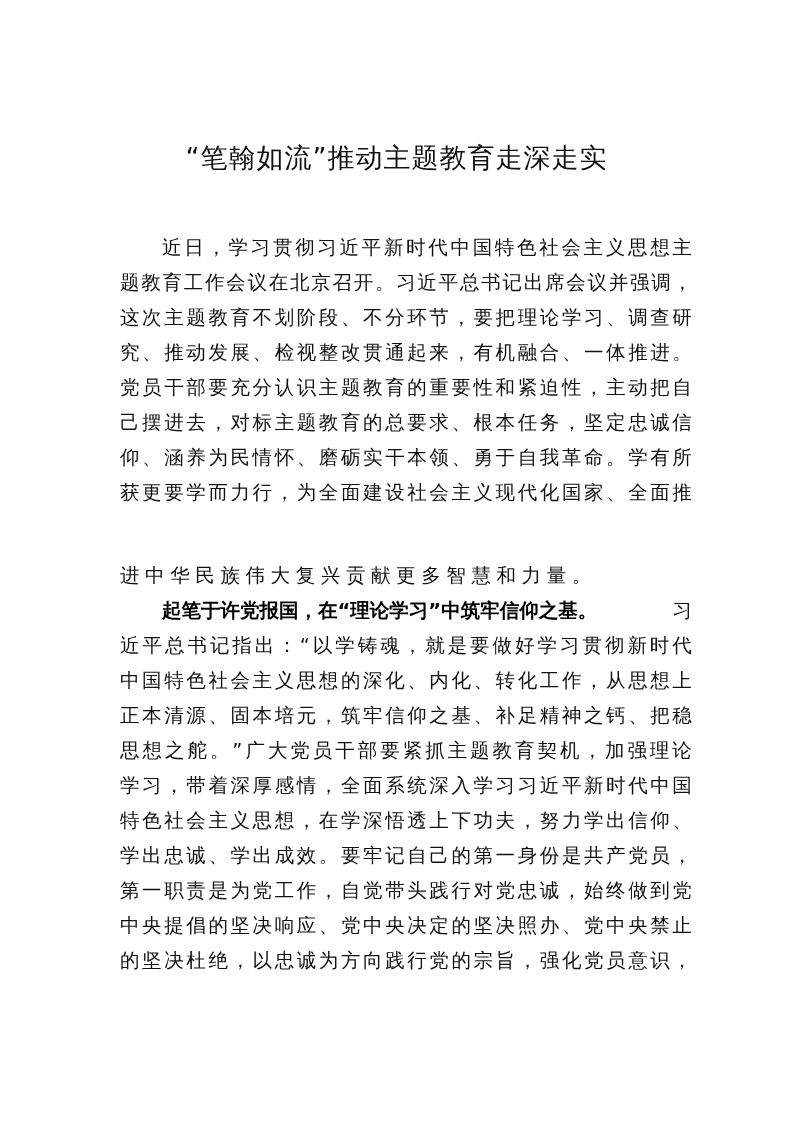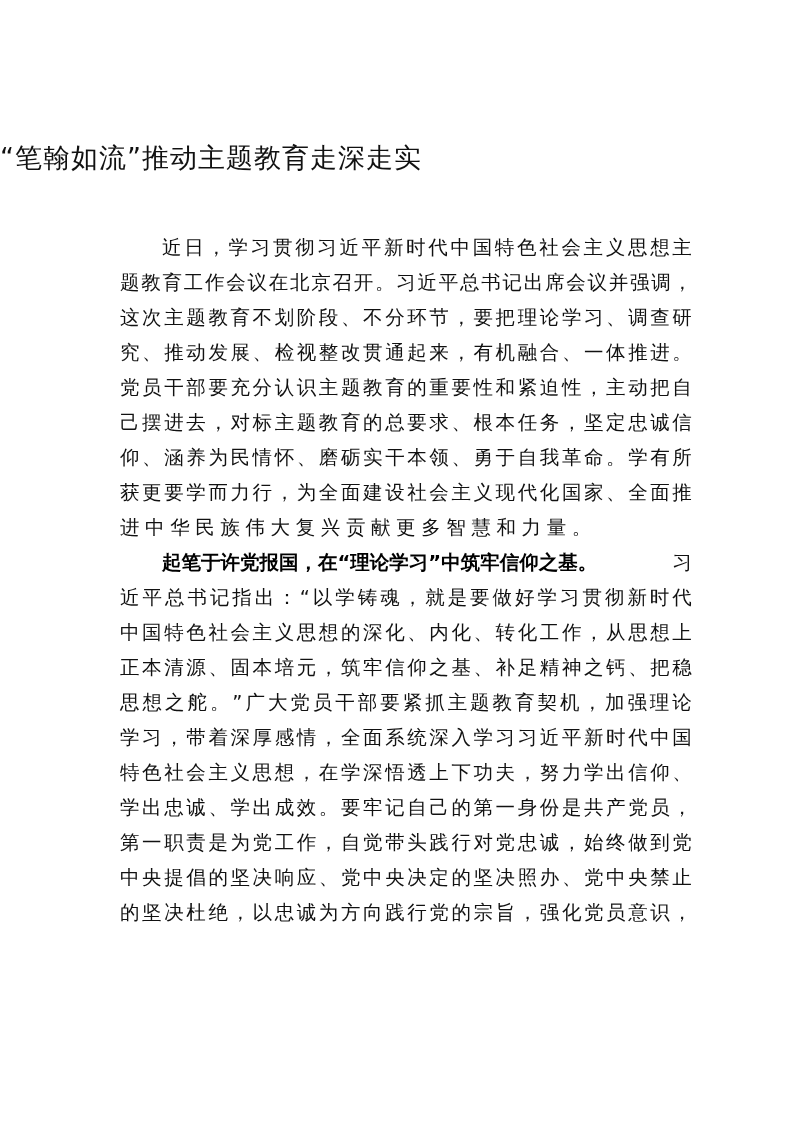--- a/index.html
+++ b/index.html
@@ -1,23 +1,23 @@
 <!DOCTYPE html>
 <html><head>
 <meta charset="utf-8">
 <style>
   html, body { margin: 0; padding: 0; background: #ffffff; }
   body { width: 793px; height: 1122px; position: relative; overflow: hidden;
          font-family: "DejaVu Sans", "Liberation Sans", sans-serif; color: #111; }
-  .title { position: absolute; top: 140px; left: 0; width: 793px; text-align: left;
+  .title { position: absolute; top: 140px; left: 0; width: 793px; text-align: center;
            font-size: 27px; letter-spacing: 1px; color: #111; margin: 0; font-weight: normal; }
   .body { position: absolute; top: 230px; left: 120px; width: 572px; }
   .line { height: 35px; line-height: 35px; font-size: 19.5px; white-space: nowrap;
           display: flex; justify-content: space-between; }
-  .line.last { justify-content: flex-start; letter-spacing: 5.6px; }
+  .line.last { justify-content: flex-start; letter-spacing: 5.6px; margin-top: 48px; }
   .line span.ch { display: inline-block; }
   .indent { padding-left: 42px; }
   .bold { font-weight: bold; color: #000; }
 </style>
 </head>
 <body>
 
 <h1 class="title">“笔翰如流”推动主题教育走深走实</h1>
 
 <div class="body">

